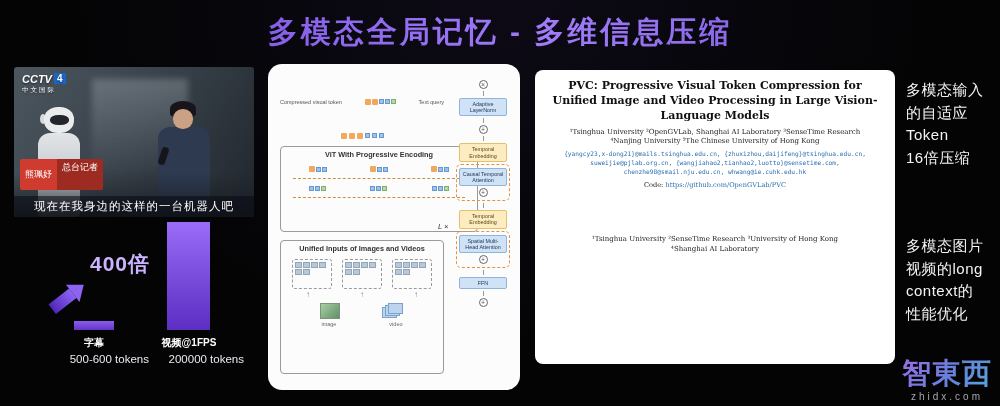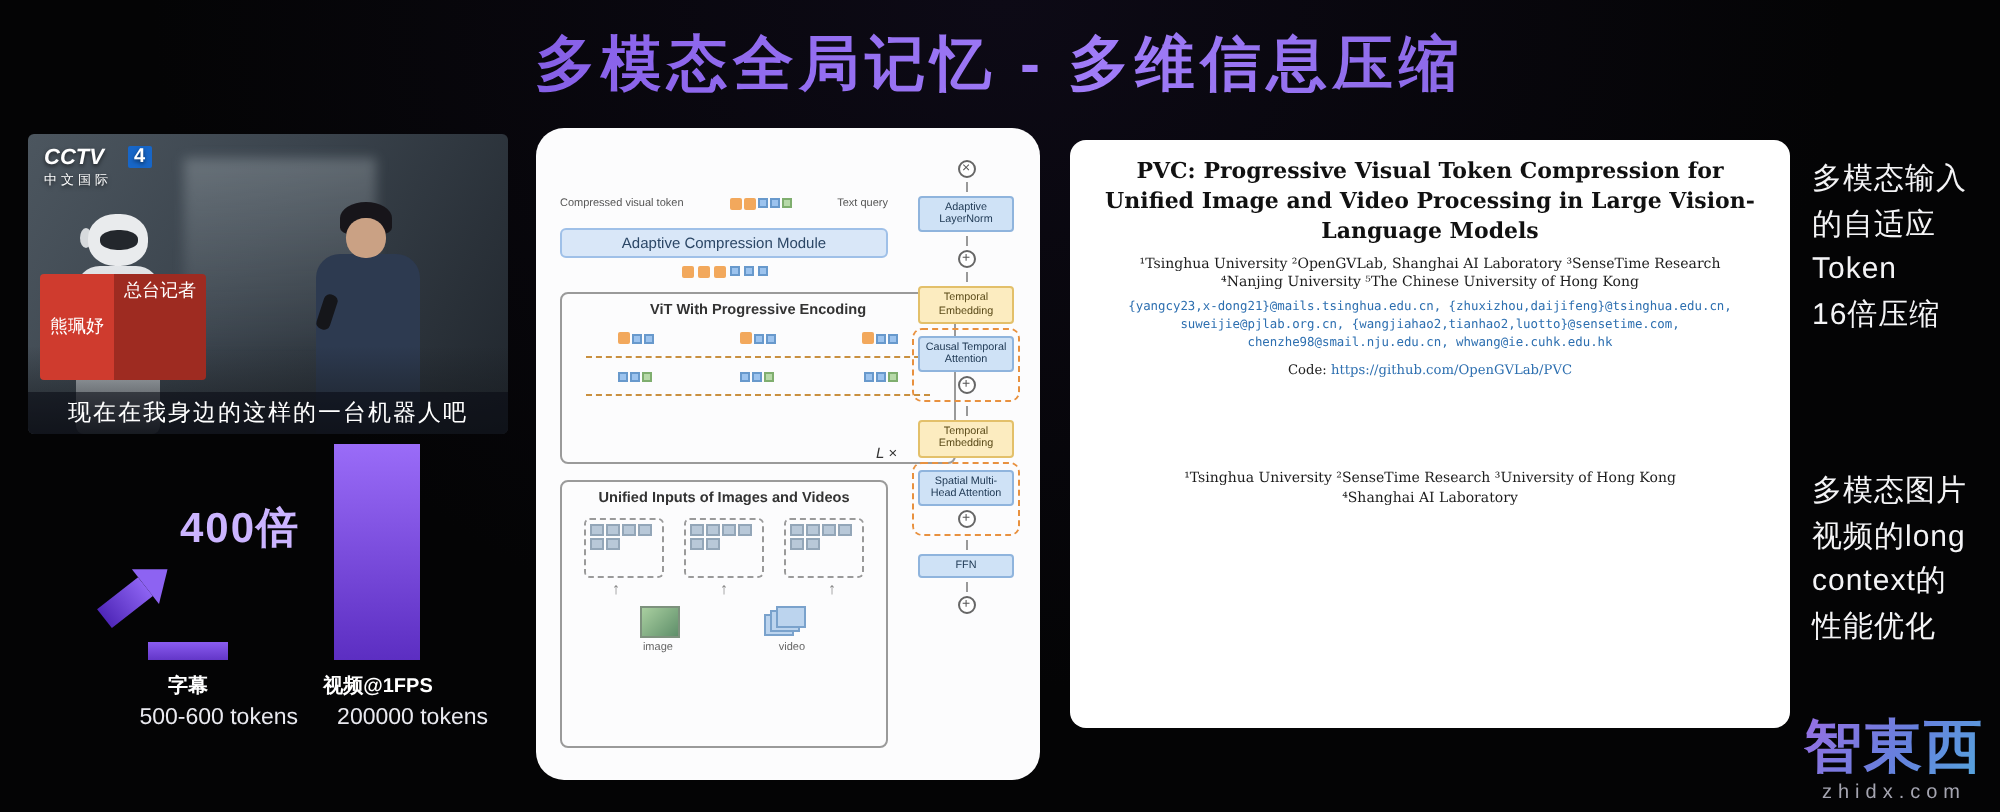--- a/index.html
+++ b/index.html
@@ -24,25 +24,25 @@
   .robot-head{position:absolute;left:30px;top:40px;width:30px;height:26px;background:#e9ebed;border-radius:46%;}
   .robot-visor{position:absolute;left:36px;top:48px;width:19px;height:10px;background:#23272c;border-radius:45%;}
   .robot-ear{position:absolute;left:26px;top:47px;width:6px;height:10px;background:#d7dadd;border-radius:50%;}
   .robot-body{position:absolute;left:24px;top:66px;width:42px;height:84px;
     background:linear-gradient(180deg,#e2e5e8,#a9b0b6);border-radius:12px 12px 4px 4px;}
   .rep-hair{position:absolute;left:156px;top:34px;width:26px;height:16px;background:#17151a;border-radius:50% 50% 20% 20%;}
   .rep-head{position:absolute;left:159px;top:42px;width:20px;height:20px;background:#caa184;border-radius:48%;}
   .rep-body{position:absolute;left:144px;top:60px;width:52px;height:90px;background:#2d3a50;border-radius:12px 12px 0 0;}
   .rep-mic{position:absolute;left:146px;top:80px;width:7px;height:18px;background:#15161a;border-radius:3px;transform:rotate(18deg);}
   .cctv{position:absolute;top:6px;left:8px;color:#fff;text-shadow:0 1px 2px rgba(0,0,0,.6);}
-  .cctv-main{display:flex;gap:12px;align-items:flex-start;font-weight:bold;font-style:italic;font-size:11px;}
+  .cctv-main{display:flex;gap:2px;align-items:flex-start;font-weight:bold;font-style:italic;font-size:11px;}
   .cctv-4{background:#1766c8;padding:0 3px;font-style:normal;font-size:10px;border-radius:1px;}
   .cctv-sub{font-size:6.5px;letter-spacing:2px;margin-top:1px;}
   .badge{position:absolute;left:6px;bottom:27px;display:flex;font-size:9px;color:#fff;border-radius:2px;overflow:hidden;}
-  .badge-name{background:#cf3b2e;padding:20px 5px;}
+  .badge-name{background:#cf3b2e;padding:9px 5px;}
   .badge-role{background:#9e2b21;padding:2px 5px;}
   .caption{position:absolute;bottom:0;left:0;right:0;height:21px;background:rgba(8,10,18,.55);
     color:#fff;font-size:11.5px;display:flex;align-items:center;justify-content:center;letter-spacing:1px;}
 
   
   .multiplier{position:absolute;left:90px;top:250px;font-size:21px;font-weight:bold;color:#cbb4ff;letter-spacing:1px;}
   .arrow{position:absolute;left:48px;top:286px;display:flex;align-items:center;transform:rotate(-38deg);}
   .arrow-shaft{width:26px;height:12px;background:linear-gradient(90deg,#4f27b8,#8d63f2);}
   .arrow-head{width:0;height:0;border-top:11px solid transparent;border-bottom:11px solid transparent;border-left:14px solid #8d63f2;}
   .bar-small{position:absolute;left:74px;top:321px;width:40px;height:9px;
@@ -168,21 +168,20 @@
       <span>Compressed visual token</span>
       <span class="sqs">
         <span class="sq-o"></span>
           <span class="sq-o"></span>
           <span class="sq-b"></span>
           <span class="sq-b"></span>
           <span class="sq-g"></span>
       </span>
       <span>Text query</span>
     </div>
-    <div class="d-acm">Adaptive Compression Module</div>
     <div class="d-sqrow2">
       <span class="sq-o"></span>
         <span class="sq-o"></span>
         <span class="sq-o"></span>
         <span class="sq-b"></span>
         <span class="sq-b"></span>
         <span class="sq-b"></span>
     </div>
     <div class="d-vit">
       <div class="d-boxlabel">ViT With Progressive Encoding</div>

